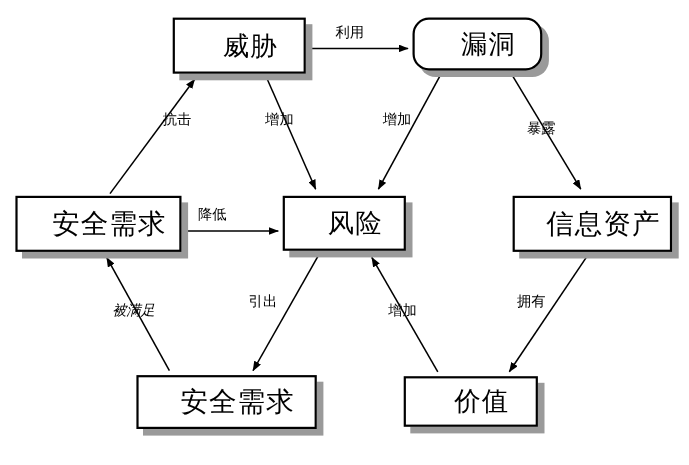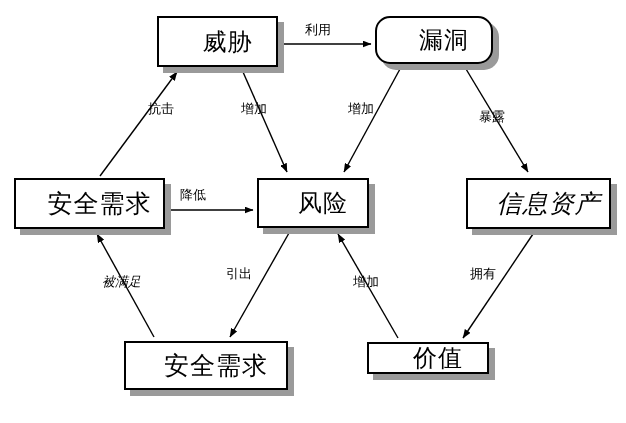--- a/index.html
+++ b/index.html
@@ -88,27 +88,27 @@
       </div>
       <div class="node small" style="left: 375px; top: 16px; width: 118px; height: 48px; border-radius: 15px;">
         <span class="node-label">漏洞</span>
       </div>
       <div class="node" style="left: 14px; top: 178px; width: 151px; height: 51px;">
         <span class="node-label">安全需求</span>
       </div>
       <div class="node small" style="left: 257px; top: 178px; width: 112px; height: 50px; text-align: right;">
         <span class="node-label">风险</span>
       </div>
-      <div class="node" style="left: 466px; top: 178px; width: 145px; height: 51px; font-style: italic;">
+      <div class="node" style="left: 466px; top: 178px; width: 145px; height: 51px;">
         <span class="node-label">信息资产</span>
       </div>
       <div class="node" style="left: 124px; top: 341px; width: 164px; height: 49px;">
         <span class="node-label">安全需求</span>
       </div>
-      <div class="node small" style="left: 367px; top: 342px; width: 122px; height: 32px;">
+      <div class="node small" style="left: 367px; top: 342px; width: 122px; height: 46px;">
         <span class="node-label">价值</span>
       </div>
     </div>
   <div id="labels-layer">
       <div class="edge-label" style="left: 305px; top: 21px;">利用</div>
       <div class="edge-label" style="left: 112px; top: 100px; margin-left: 36px;">抗击</div>
       <div class="edge-label" style="left: 241px; top: 100px;">增加</div>
       <div class="edge-label" style="left: 348px; top: 100px;">增加</div>
       <div class="edge-label" style="left: 479px; top: 108px;">暴露</div>
       <div class="edge-label" style="left: 180px; top: 186px;">降低</div>

